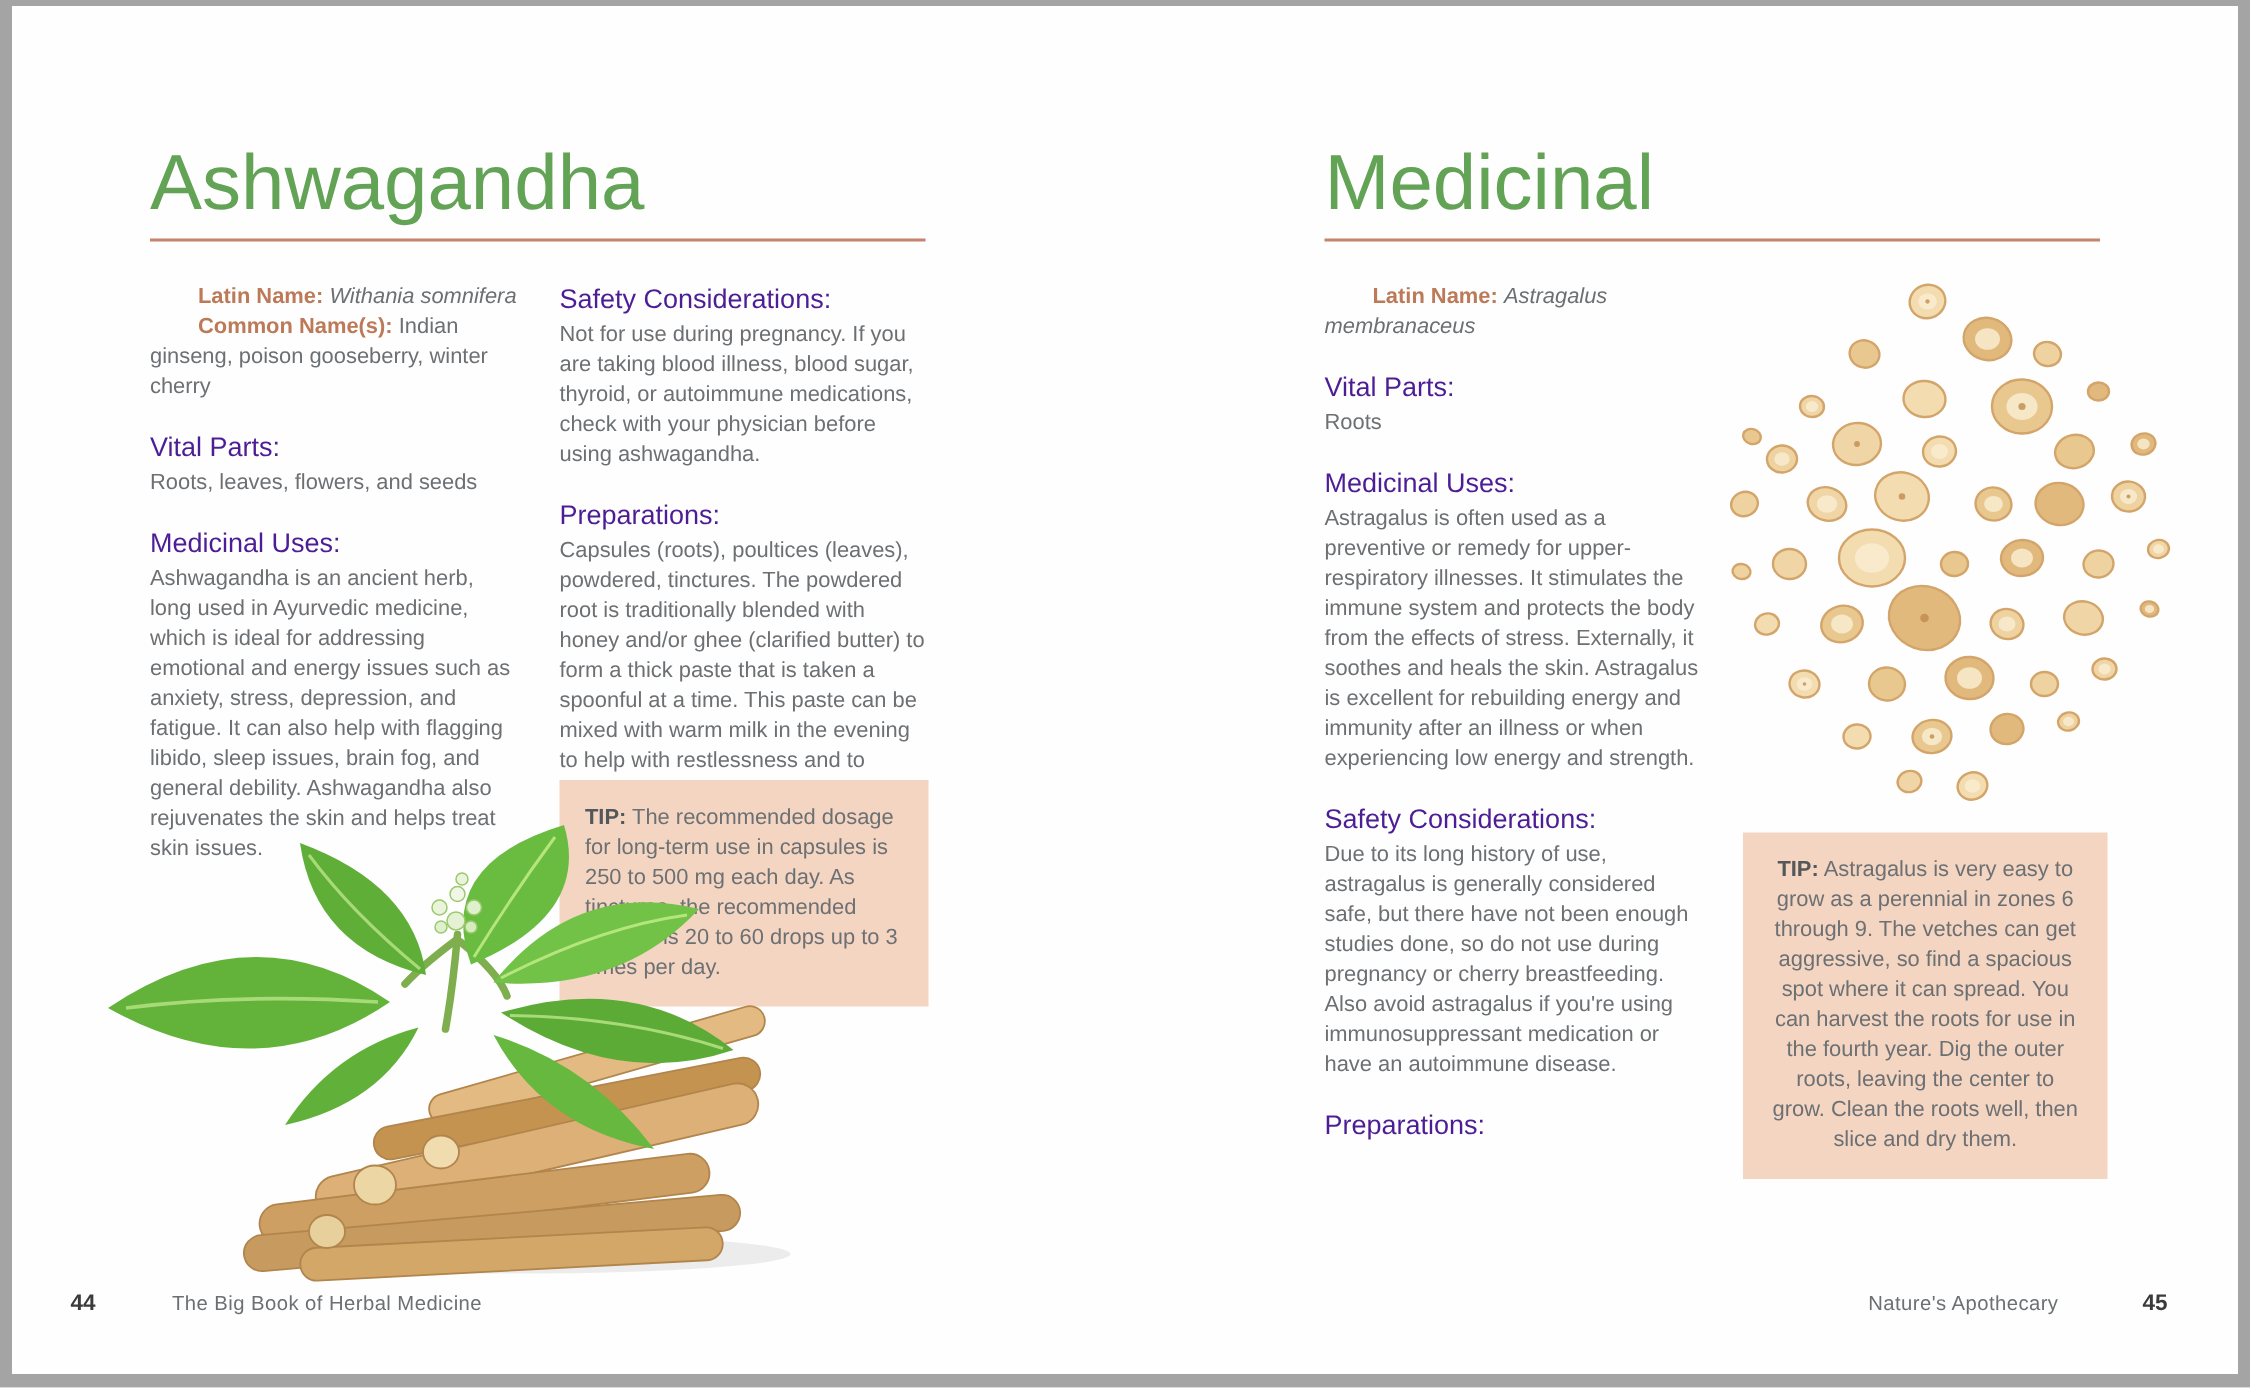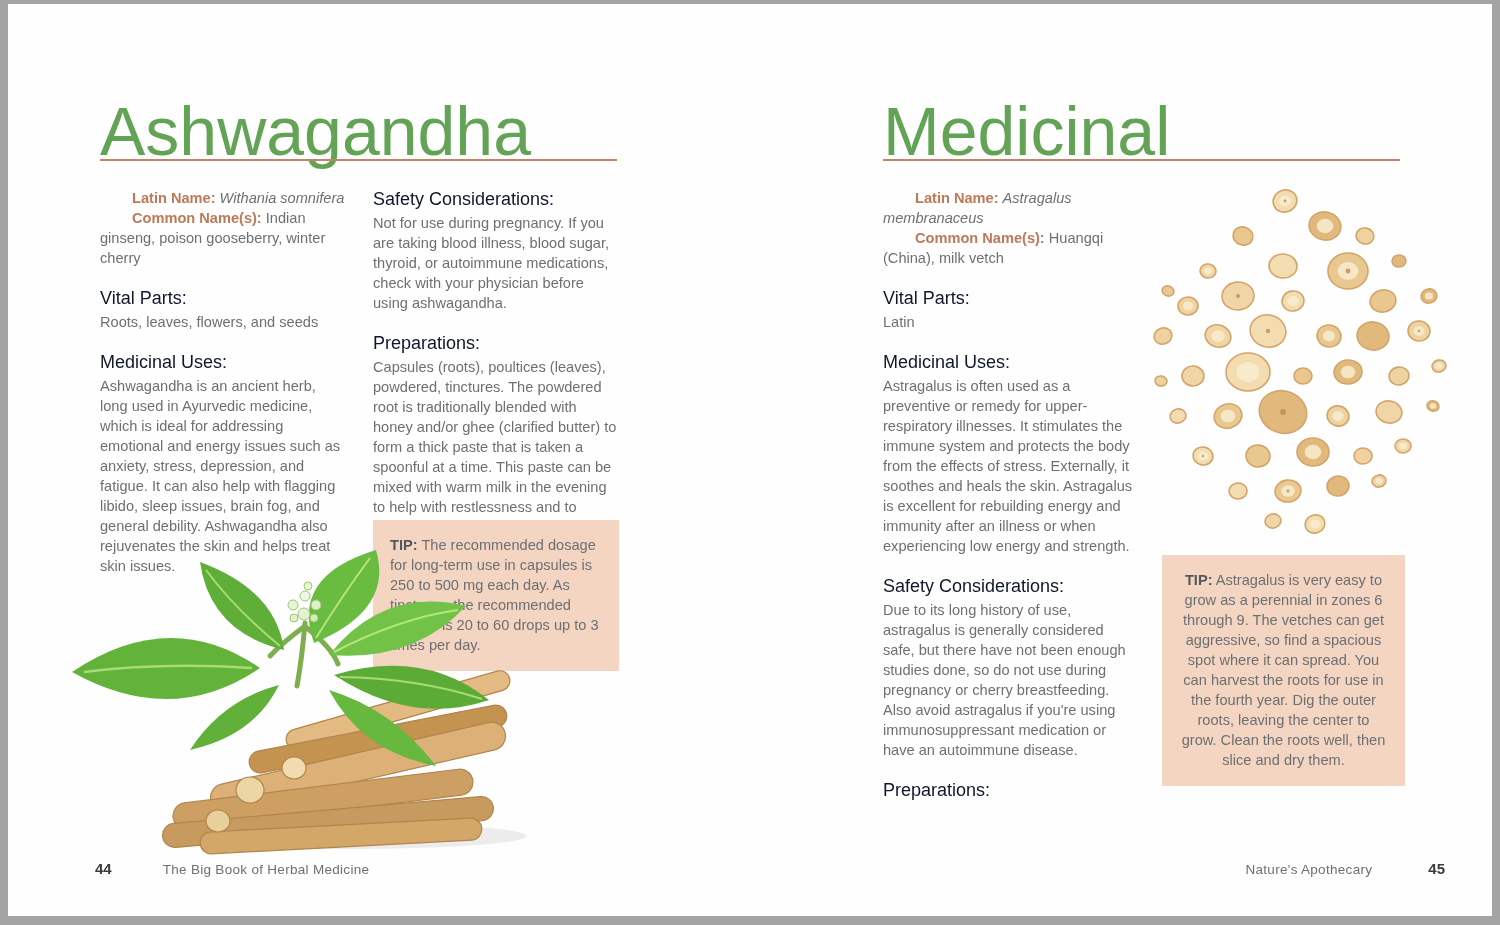--- a/index.html
+++ b/index.html
@@ -8,49 +8,49 @@
   .spread {
     position:relative; width:1500px; height:925px;
     background:#a4a4a4; overflow:hidden;
   }
   .sheet {
     position:absolute; left:8px; top:4px; right:8px; bottom:9px;
     background:#fefefe;
   }
   .title {
     position:absolute; top:94px;
-    font-size:68px; line-height:1.1; letter-spacing:0px;
+    font-size:52px; line-height:1.1; letter-spacing:0px;
     color:#63a355; font-weight:500;text-align:right;
   }
   .title-rule {
     position:absolute; top:159px; width:517px; height:2px;
     background:#c5836b;
   }
   .col {
     position:absolute; font-size:14.6px; line-height:20px; color:#6d7073;
   }
   .heading {
-    font-size:18px; line-height:22px; color:#0f172a; font-weight:400;
+    font-size:18px; line-height:22px; color:#4c1d95; font-weight:400;
     margin:19px 0 3px 0;
   }
   .heading.first { margin-top:0; }
   .meta { margin:0 0 0 0; }
   .label { color:#bc7a58; font-weight:700;margin-left:32px; }
   .latin { font-style:italic; }
   .tipbox {
     position:absolute; background:#f3d5c2; padding:15px 17px 16px 17px;
     font-size:14.6px; line-height:20px; color:#6d7073;
   }
   .tiplabel { color:#55585a; font-weight:700; }
   .footer {
     position:absolute; top:860px; display:flex; align-items:baseline;
     font-size:13.5px; color:#6d7073; letter-spacing:.3px;
   }
   .footer .pagenum { font-size:15px; font-weight:700; color:#3b3b3b; letter-spacing:0; }
-  .footer-left { left:47px; gap:51px;margin-left:48px; }
+  .footer-left { left:47px; gap:51px; }
   .footer-right { right:55px; gap:56px; }
   .illus { position:absolute; }
 </style>
 </head>
 <body>
 
 <div class="spread">
   <div class="sheet"></div>
 
   <h1 class="title" style="left:100px;">Ashwagandha</h1>
@@ -137,26 +137,22 @@
   </div>
 
   <h1 class="title" style="left:883px;">Medicinal</h1>
   <div class="title-rule" style="left:883px;"></div>
 
   <div class="col" style="left:883px; top:188px; width:250px;">
     <p class="meta">
       <span class="label">Latin Name:</span>
       <span class="latin">Astragalus membranaceus</span>
     </p>
-    <p class="meta">
-      <span class="label">Common Name(s):</span>
-      <span>Huangqi (China), milk vetch</span>
-    </p>
     <h3 class="heading">Vital Parts:</h3>
-    <p>Latin</p>
+    <p>Roots</p>
     <h3 class="heading">Medicinal Uses:</h3>
     <p>Astragalus is often used as a preventive or remedy for upper-respiratory illnesses. It stimulates the immune system and protects the body from the effects of stress. Externally, it soothes and heals the skin. Astragalus is excellent for rebuilding energy and immunity after an illness or when experiencing low energy and strength.</p>
     <h3 class="heading">Safety Considerations:</h3>
     <p>Due to its long history of use, astragalus is generally considered safe, but there have not been enough studies done, so do not use during pregnancy or cherry breastfeeding. Also avoid astragalus if you're using immunosuppressant medication or have an autoimmune disease.</p>
     <h3 class="heading">Preparations:</h3>
   </div>
 
   <svg class="illus" id="astragalus-svg" style="left:1133px; top:176px;" width="335" height="372" viewBox="0 0 335 372" aria-hidden="true">
       <ellipse cx="152" cy="25" rx="12" ry="11" fill="#f3ddb0" stroke="#d3a56a" stroke-width="1.6" transform="rotate(-20 152 25)"></ellipse>
       <ellipse cx="152" cy="25" rx="6.24" ry="5.4" fill="#f8ecd0" opacity="0.85"></ellipse>

